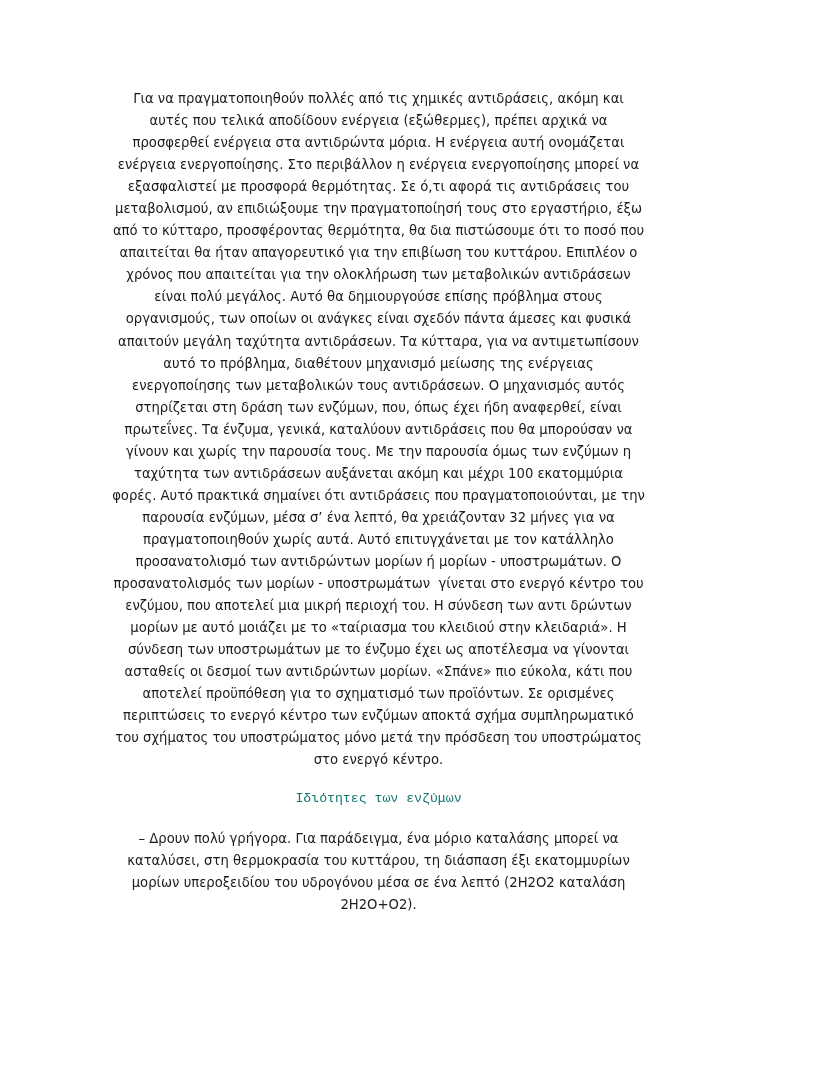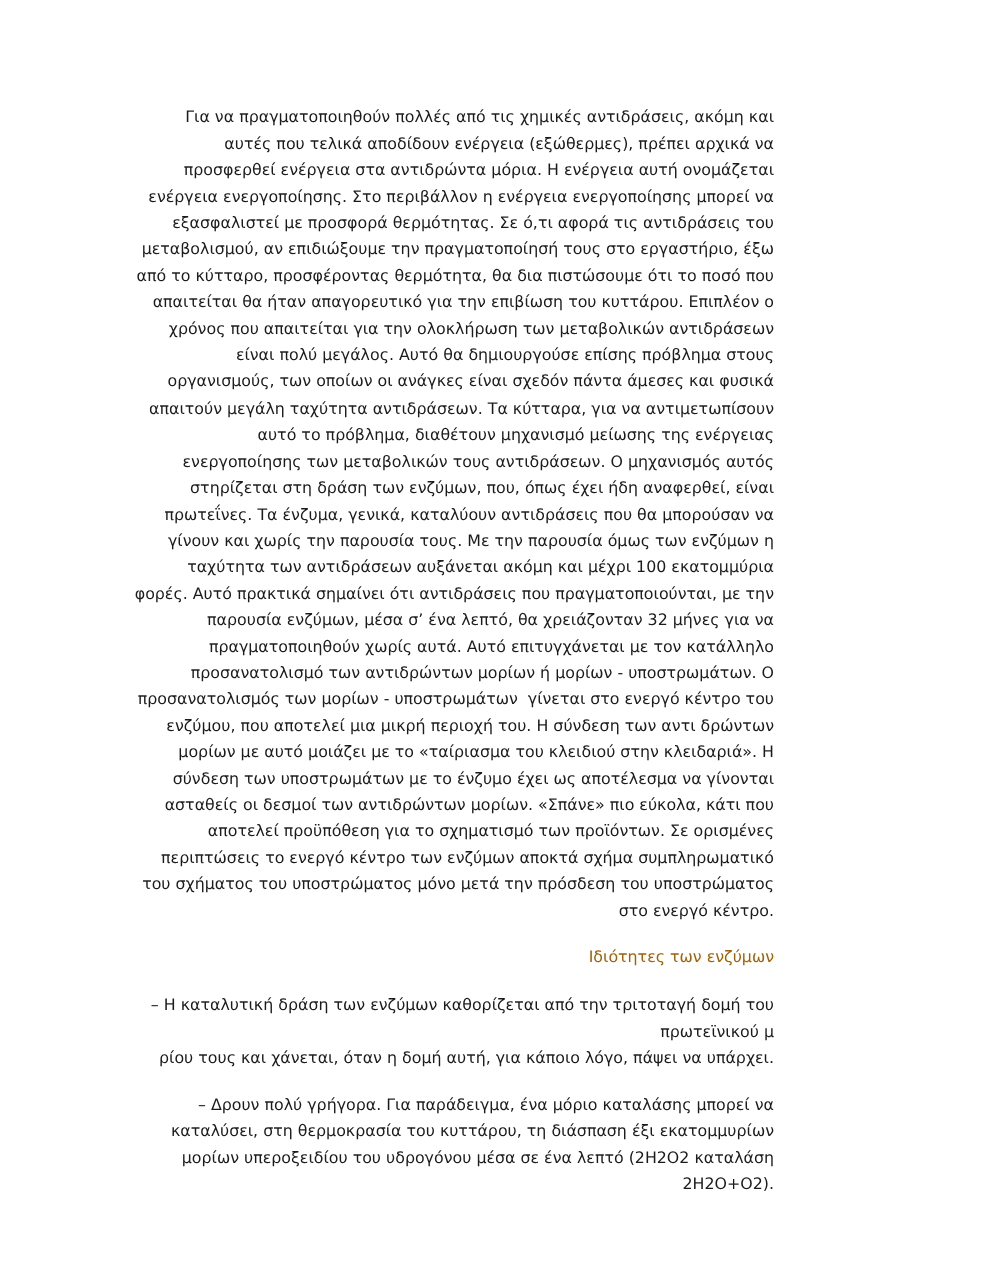--- a/index.html
+++ b/index.html
@@ -27,45 +27,44 @@
     position: absolute;
     left: 112px;
     top: 88px;
     width: 533px;
   }
   .para {
     margin: 0 0 0 0;
     font-size: 13.2px;
     line-height: 22.05px;
     color: #1b1b1b;
-    text-align: right;
+    text-align: center;
     white-space: pre-wrap;
     word-spacing: 0px;
     letter-spacing: 0.0px;
     hyphens: none;
   }
   .para + .para {
     margin-top: 17px;
   }
   .heading-line {
     font-size: 13.2px;
     line-height: 22.05px;
-    color: #a16207;
+    color: #0f766e;
+    font-family: Liberation Mono, monospace;
   }
 </style>
 </head>
 <body>
 
 <div class="page">
   <div class="doc-body">
 
     <p class="para">Για να πραγματοποιηθούν πολλές από τις χημικές αντιδράσεις, ακόμη και αυτές που τελικά αποδίδουν ενέργεια (εξώθερμες), πρέπει αρχικά να προσφερθεί ενέργεια στα αντιδρώντα μόρια. Η ενέργεια αυτή ονομάζεται ενέργεια ενεργοποίησης. Στο περιβάλλον η ενέργεια ενεργοποίησης μπορεί να εξασφαλιστεί με προσφορά θερμότητας. Σε ό,τι αφορά τις αντιδράσεις του μεταβολισμού, αν επιδιώξουμε την πραγματοποίησή τους στο εργαστήριο, έξω από το κύτταρο, προσφέροντας θερμότητα, θα δια πιστώσουμε ότι το ποσό που απαιτείται θα ήταν απαγορευτικό για την επιβίωση του κυττάρου. Επιπλέον ο χρόνος που απαιτείται για την ολοκλήρωση των μεταβολικών αντιδράσεων είναι πολύ μεγάλος. Αυτό θα δημιουργούσε επίσης πρόβλημα στους οργανισμούς, των οποίων οι ανάγκες είναι σχεδόν πάντα άμεσες και φυσικά απαιτούν μεγάλη ταχύτητα αντιδράσεων. Τα κύτταρα, για να αντιμετωπίσουν αυτό το πρόβλημα, διαθέτουν μηχανισμό μείωσης της ενέργειας ενεργοποίησης των μεταβολικών τους αντιδράσεων. Ο μηχανισμός αυτός στηρίζεται στη δράση των ενζύμων, που, όπως έχει ήδη αναφερθεί, είναι πρωτεΐνες. Τα ένζυμα, γενικά, καταλύουν αντιδράσεις που θα μπορούσαν να γίνουν και χωρίς την παρουσία τους. Με την παρουσία όμως των ενζύμων η ταχύτητα των αντιδράσεων αυξάνεται ακόμη και μέχρι 100 εκατομμύρια φορές. Αυτό πρακτικά σημαίνει ότι αντιδράσεις που πραγματοποιούνται, με την παρουσία ενζύμων, μέσα σ’ ένα λεπτό, θα χρειάζονταν 32 μήνες για να πραγματοποιηθούν χωρίς αυτά. Αυτό επιτυγχάνεται με τον κατάλληλο προσανατολισμό των αντιδρώντων μορίων ή μορίων - υποστρωμάτων. Ο προσανατολισμός των μορίων - υποστρωμάτων  γίνεται στο ενεργό κέντρο του ενζύμου, που αποτελεί μια μικρή περιοχή του. Η σύνδεση των αντι δρώντων μορίων με αυτό μοιάζει με το «ταίριασμα του κλειδιού στην κλειδαριά». Η σύνδεση των υποστρωμάτων με το ένζυμο έχει ως αποτέλεσμα να γίνονται ασταθείς οι δεσμοί των αντιδρώντων μορίων. «Σπάνε» πιο εύκολα, κάτι που αποτελεί προϋπόθεση για το σχηματισμό των προϊόντων. Σε ορισμένες περιπτώσεις το ενεργό κέντρο των ενζύμων αποκτά σχήμα συμπληρωματικό του σχήματος του υποστρώματος μόνο μετά την πρόσδεση του υποστρώματος στο ενεργό κέντρο.</p>
 
     <p class="para heading-line">Ιδιότητες των ενζύμων</p>
 
 
-    <p class="para">– Η καταλυτική δράση των ενζύμων καθορίζεται από την τριτοταγή δομή του πρωτεϊνικού μ
-ρίου τους και χάνεται, όταν η δομή αυτή, για κάποιο λόγο, πάψει να υπάρχει.</p>
 
     <p class="para">– Δρουν πολύ γρήγορα. Για παράδειγμα, ένα μόριο καταλάσης μπορεί να καταλύσει, στη θερμοκρασία του κυττάρου, τη διάσπαση έξι εκατομμυρίων μορίων υπεροξειδίου του υδρογόνου μέσα σε ένα λεπτό (2H2O2 καταλάση 2H2O+O2).</p>
 
   </div>
 </div>
 
 </body></html>

